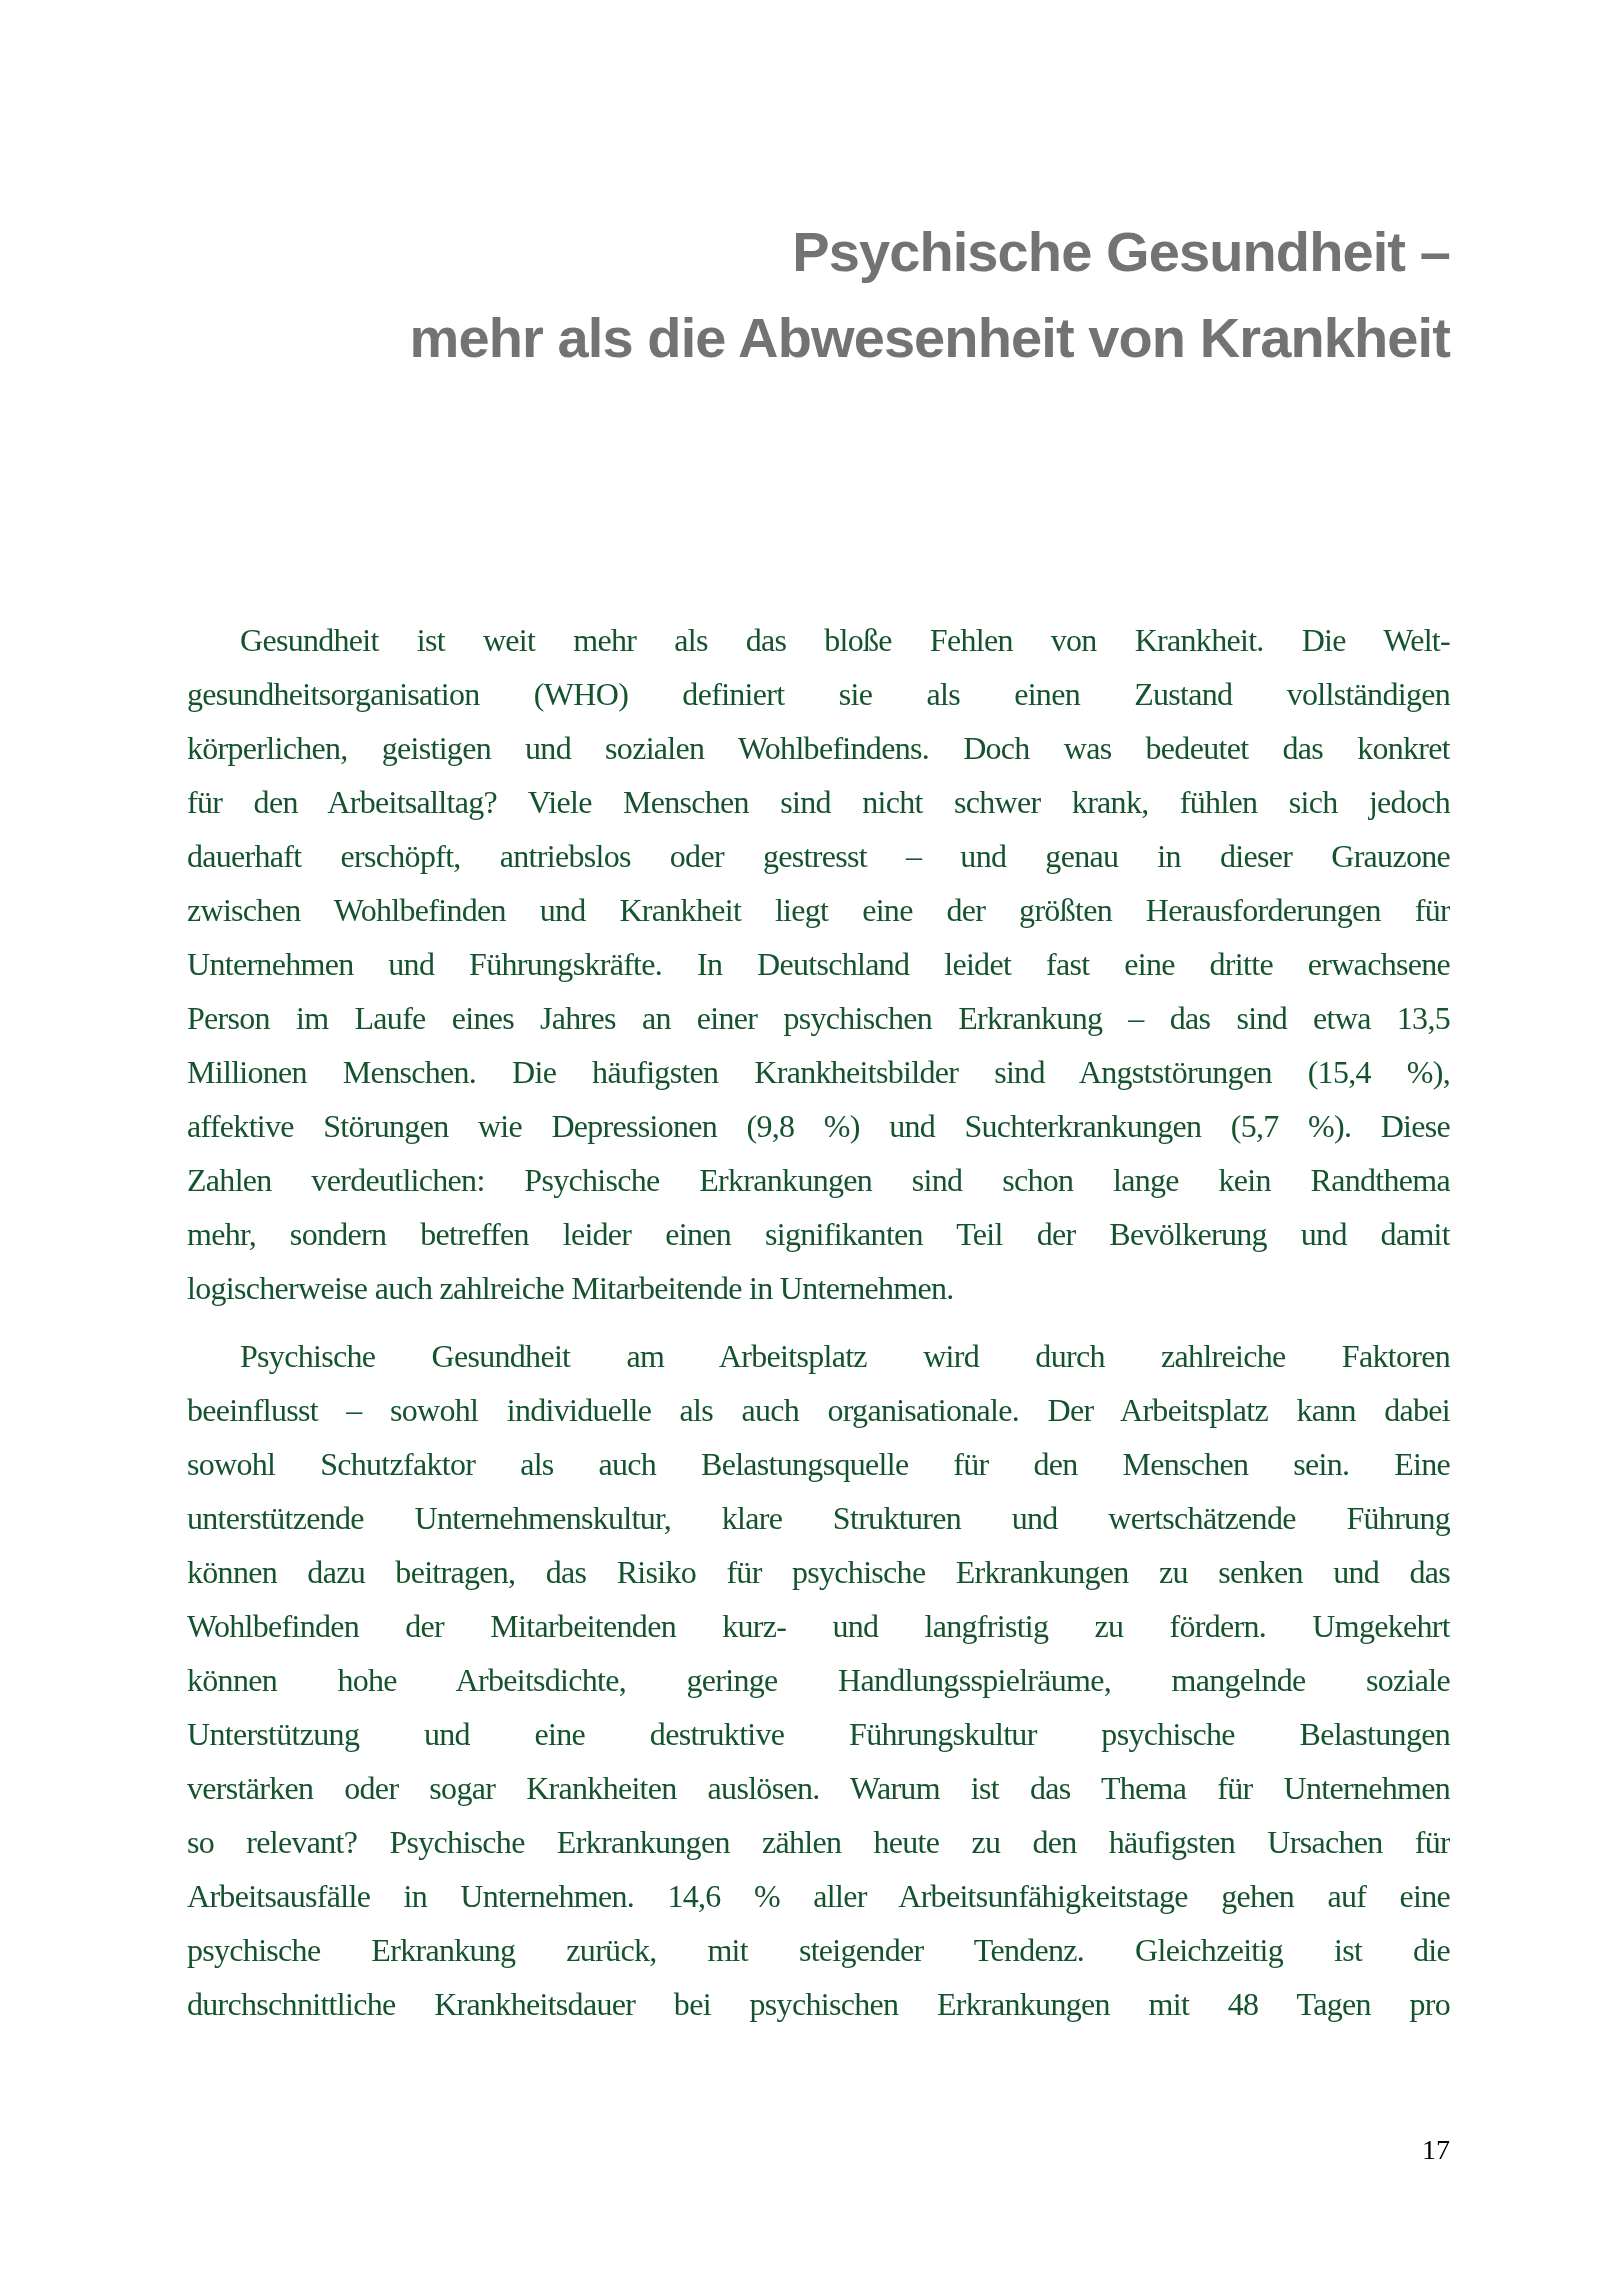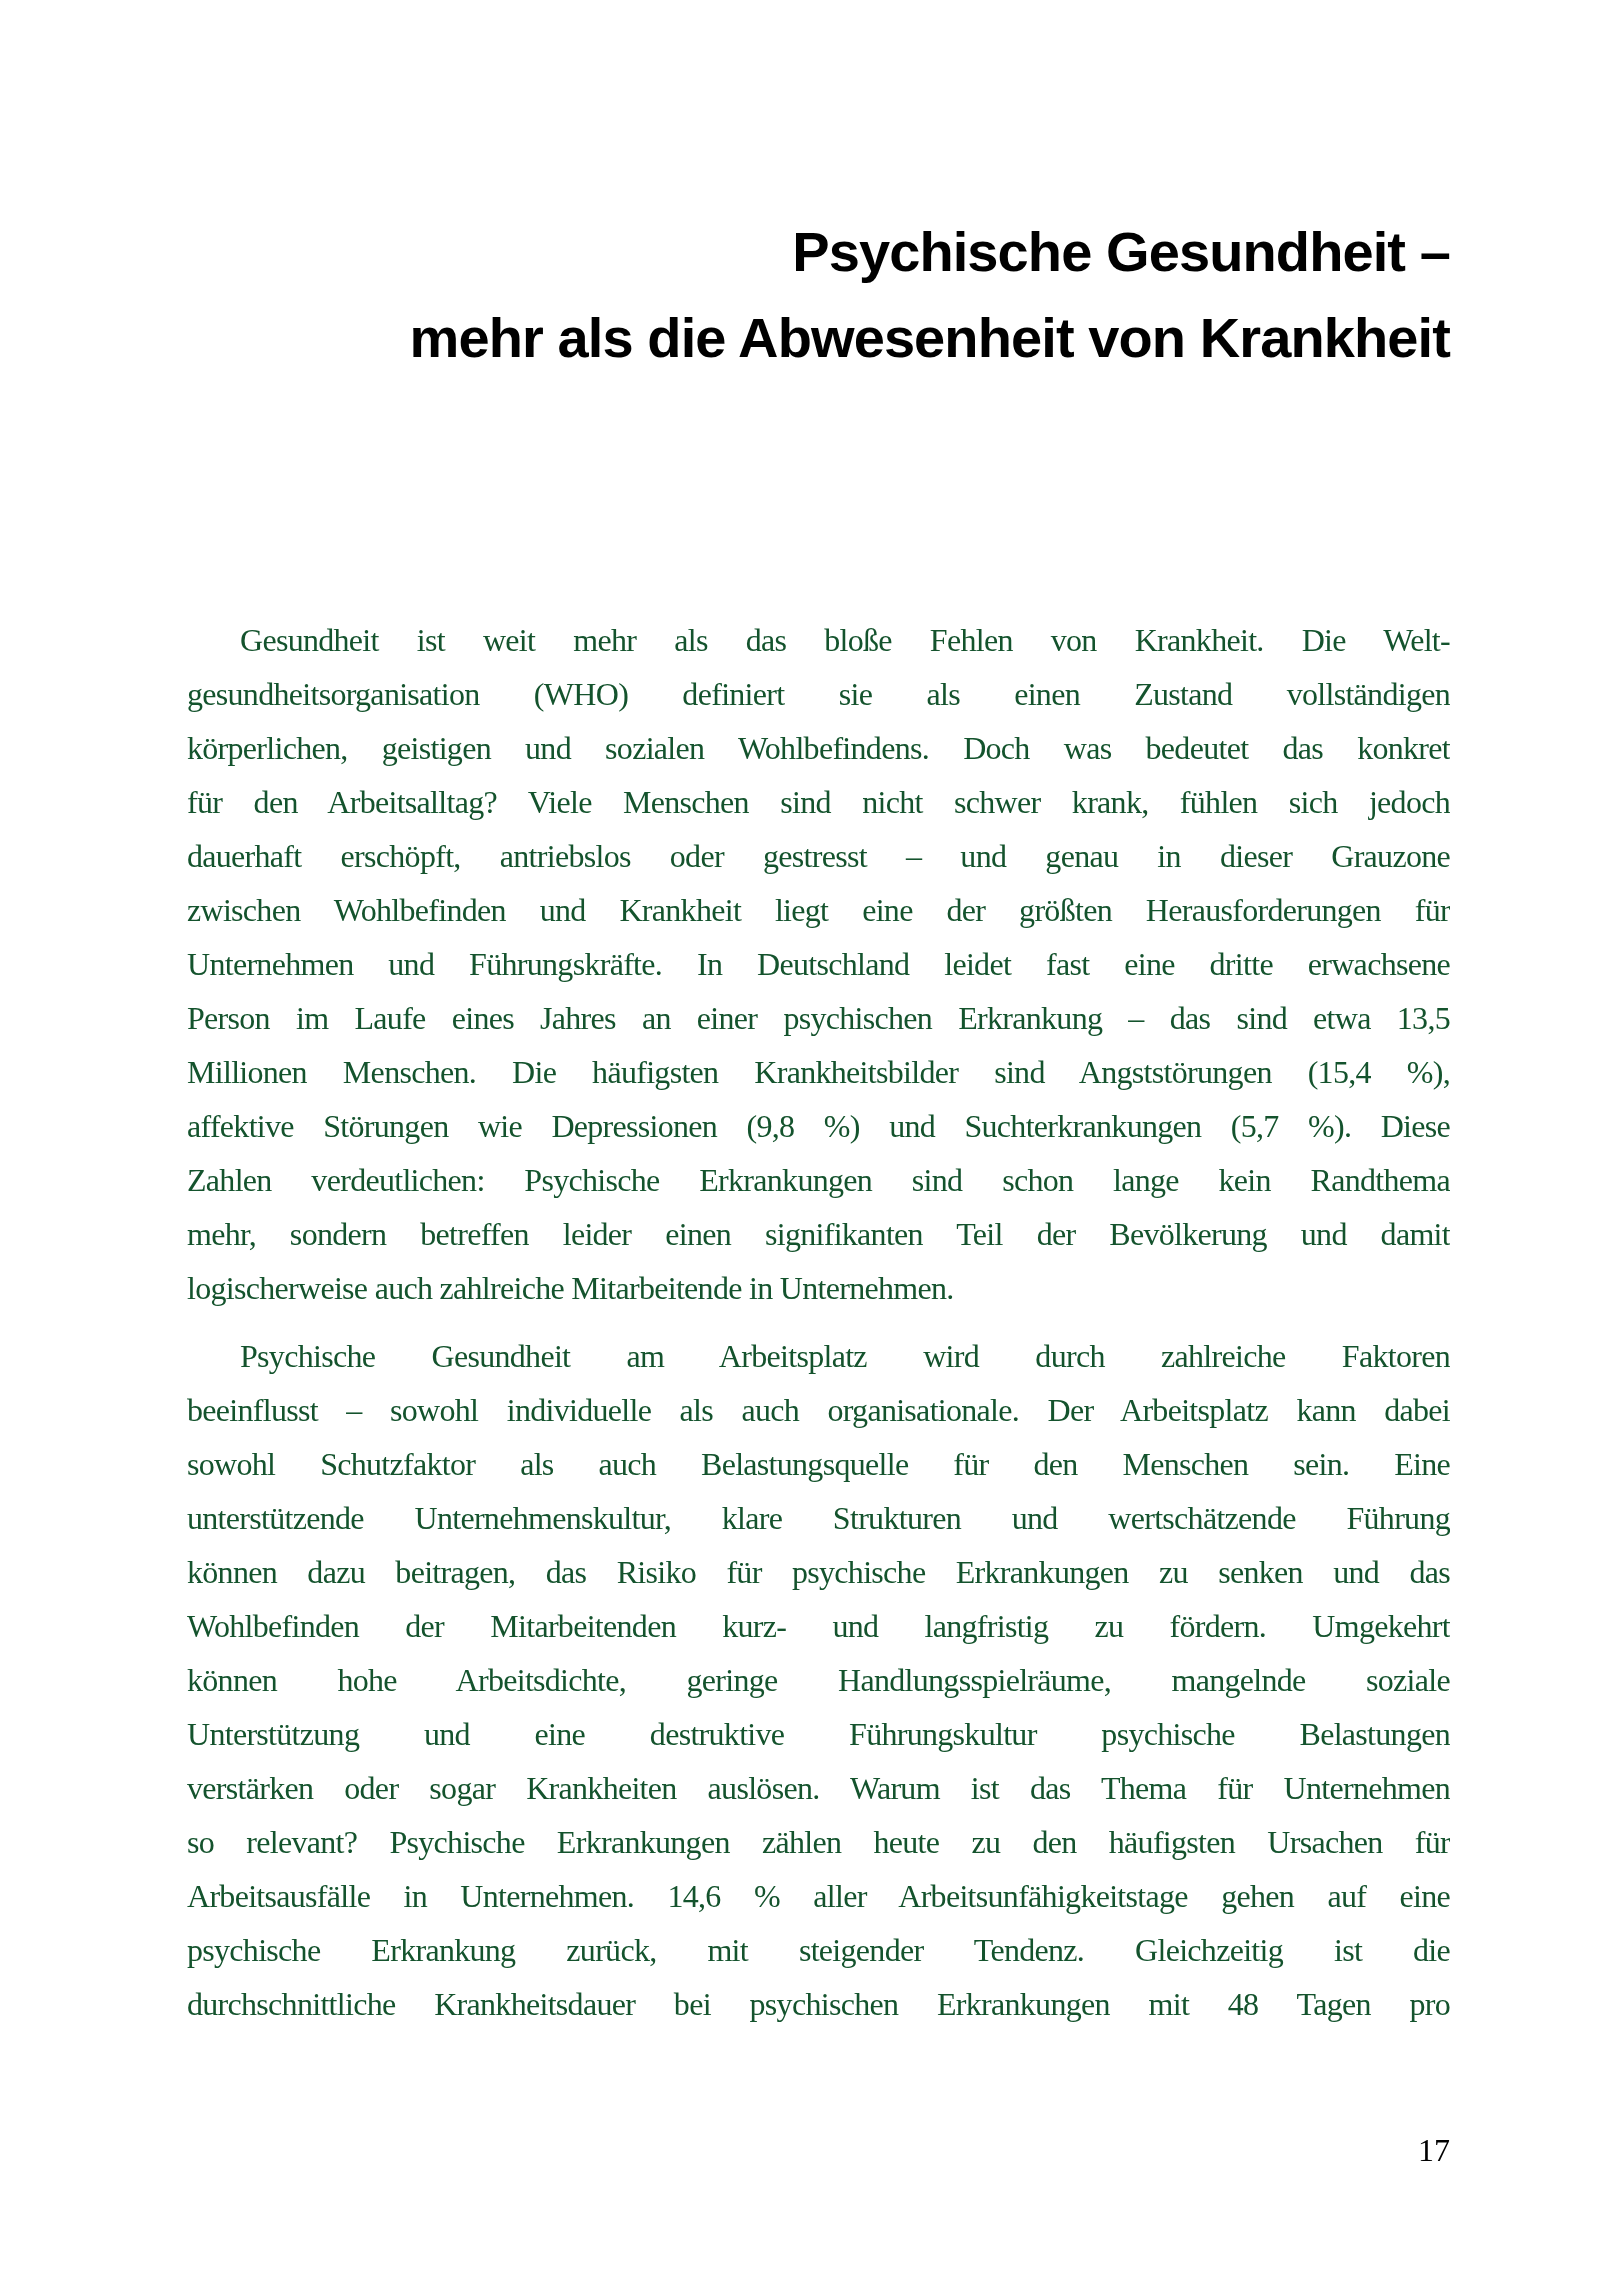--- a/index.html
+++ b/index.html
@@ -16,21 +16,21 @@
   }
   .chapter-title {
     position: absolute;
     top: 209px; left: 177px; right: 168px;
     text-align: right;
     font-family: "Liberation Sans", sans-serif;
     font-weight: bold;
     font-size: 56px;
     line-height: 86px;
     letter-spacing: -0.9px;
-    color: #000000;
+    color: #737373;
   }
   .body-text {
     position: absolute;
     left: 187px; right: 168px;
     top: 613px;
     font-family: "Liberation Serif", serif;
     font-size: 32px;
     line-height: 54px;
     letter-spacing: -0.7px;
     color: #14532d;
@@ -47,21 +47,21 @@
   .line.indent { text-indent: 53px; }
   .line.no-justify {
     text-align: center;
     text-align-last: left;
   }
   .page-number {
     position: absolute;
     right: 168px;
     top: 2123px;
     font-family: "Liberation Serif", serif;
-    font-size: 32px;
+    font-size: 28px;
     line-height: 54px;
     color: #000000;
   }
 </style>
 </head>
 <body>
 
 <div class="page">
 
   <header class="chapter-title">

